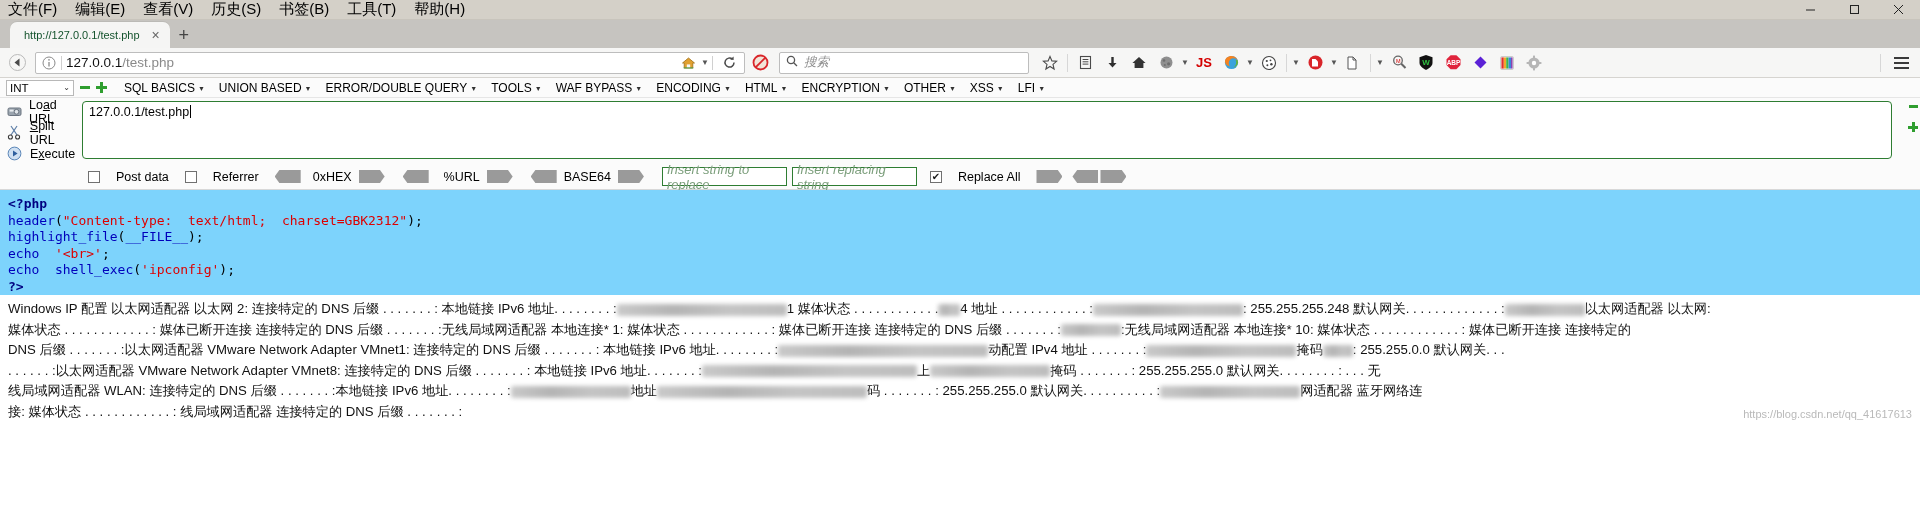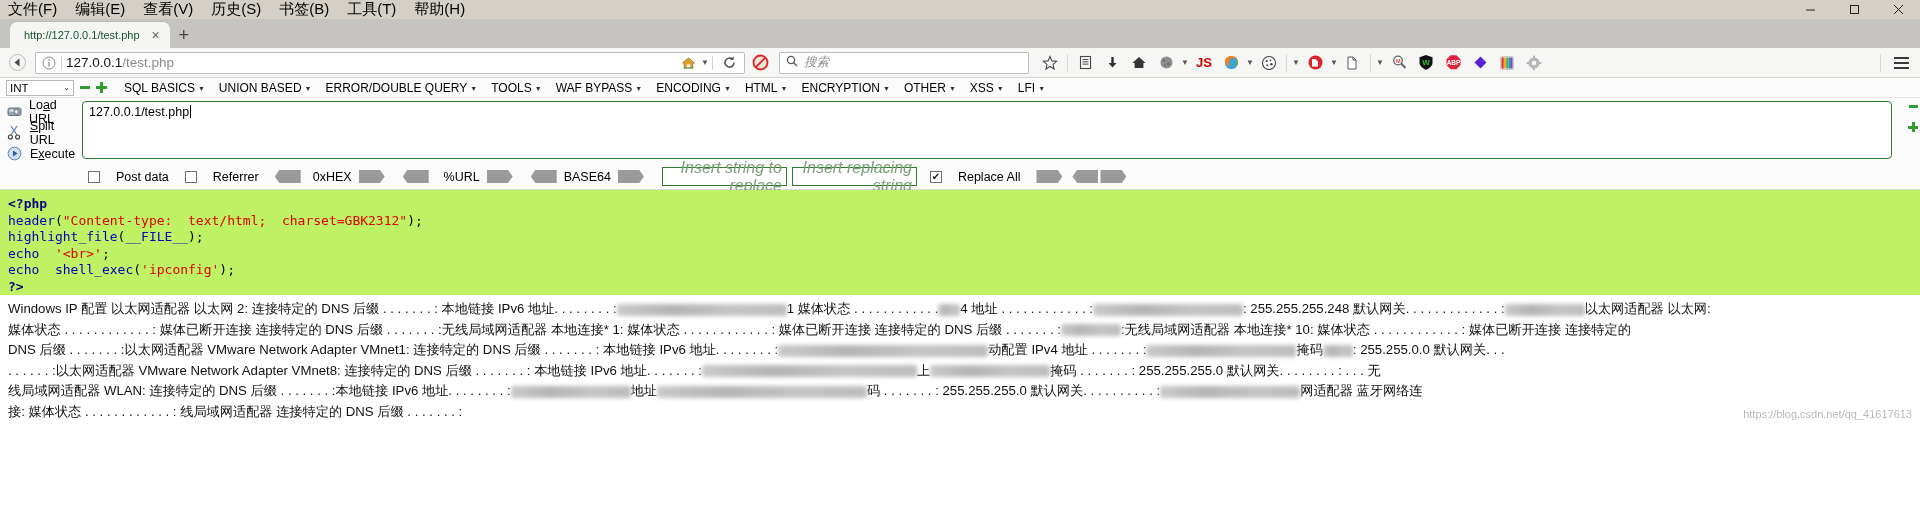--- a/index.html
+++ b/index.html
@@ -147,24 +147,24 @@
     width:26px; height:13px; background:#9a9a9a; position:relative;
   }
   .arrow-l { clip-path:polygon(100% 0, 100% 100%, 18% 100%, 0 50%, 18% 0); }
   .arrow-r { clip-path:polygon(0 0, 82% 0, 100% 50%, 82% 100%, 0 100%); }
   .codec-name { font-size:12.5px; min-width:44px; text-align:right; }
 
   .repl-input {
     width:125px; height:19px; border:1px solid #2e7d32; background:#fff;
     display:flex; align-items:center; padding:0 4px; margin-right:5px;
   }
-  .repl-input span { font-size:16px; color:#7b9e7b; font-style:italic;text-align:right; }
+  .repl-input span { font-size:13px; color:#7b9e7b; font-style:italic; }
 
   
-  .content { padding:6px 8px 0 8px; background:#bef264; }
+  .content { padding:6px 8px 0 8px; background:#7dd3fc; }
   .code { font-family:"DejaVu Sans Mono", monospace; font-size:13px; line-height:16.5px; white-space:pre; }
   .c-tag { color:#000080; font-weight:bold; }
   .c-kw { color:#0000bb; }
   .c-fn { color:#0000bb; }
   .c-str { color:#dd0000; }
   .c-plain { color:#000; }
 
   .out {
     font-size:13.2px; line-height:20.5px; color:#111;
     padding:4px 8px 0 8px; word-break:break-all;

